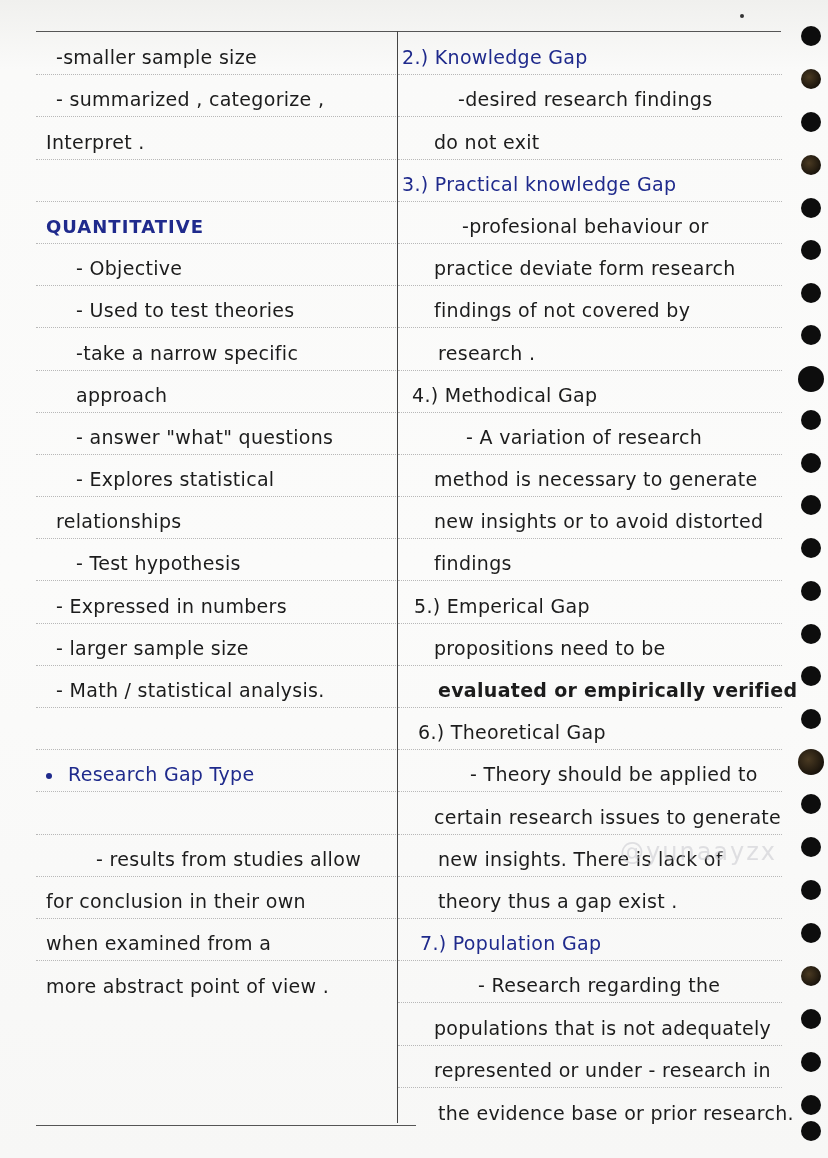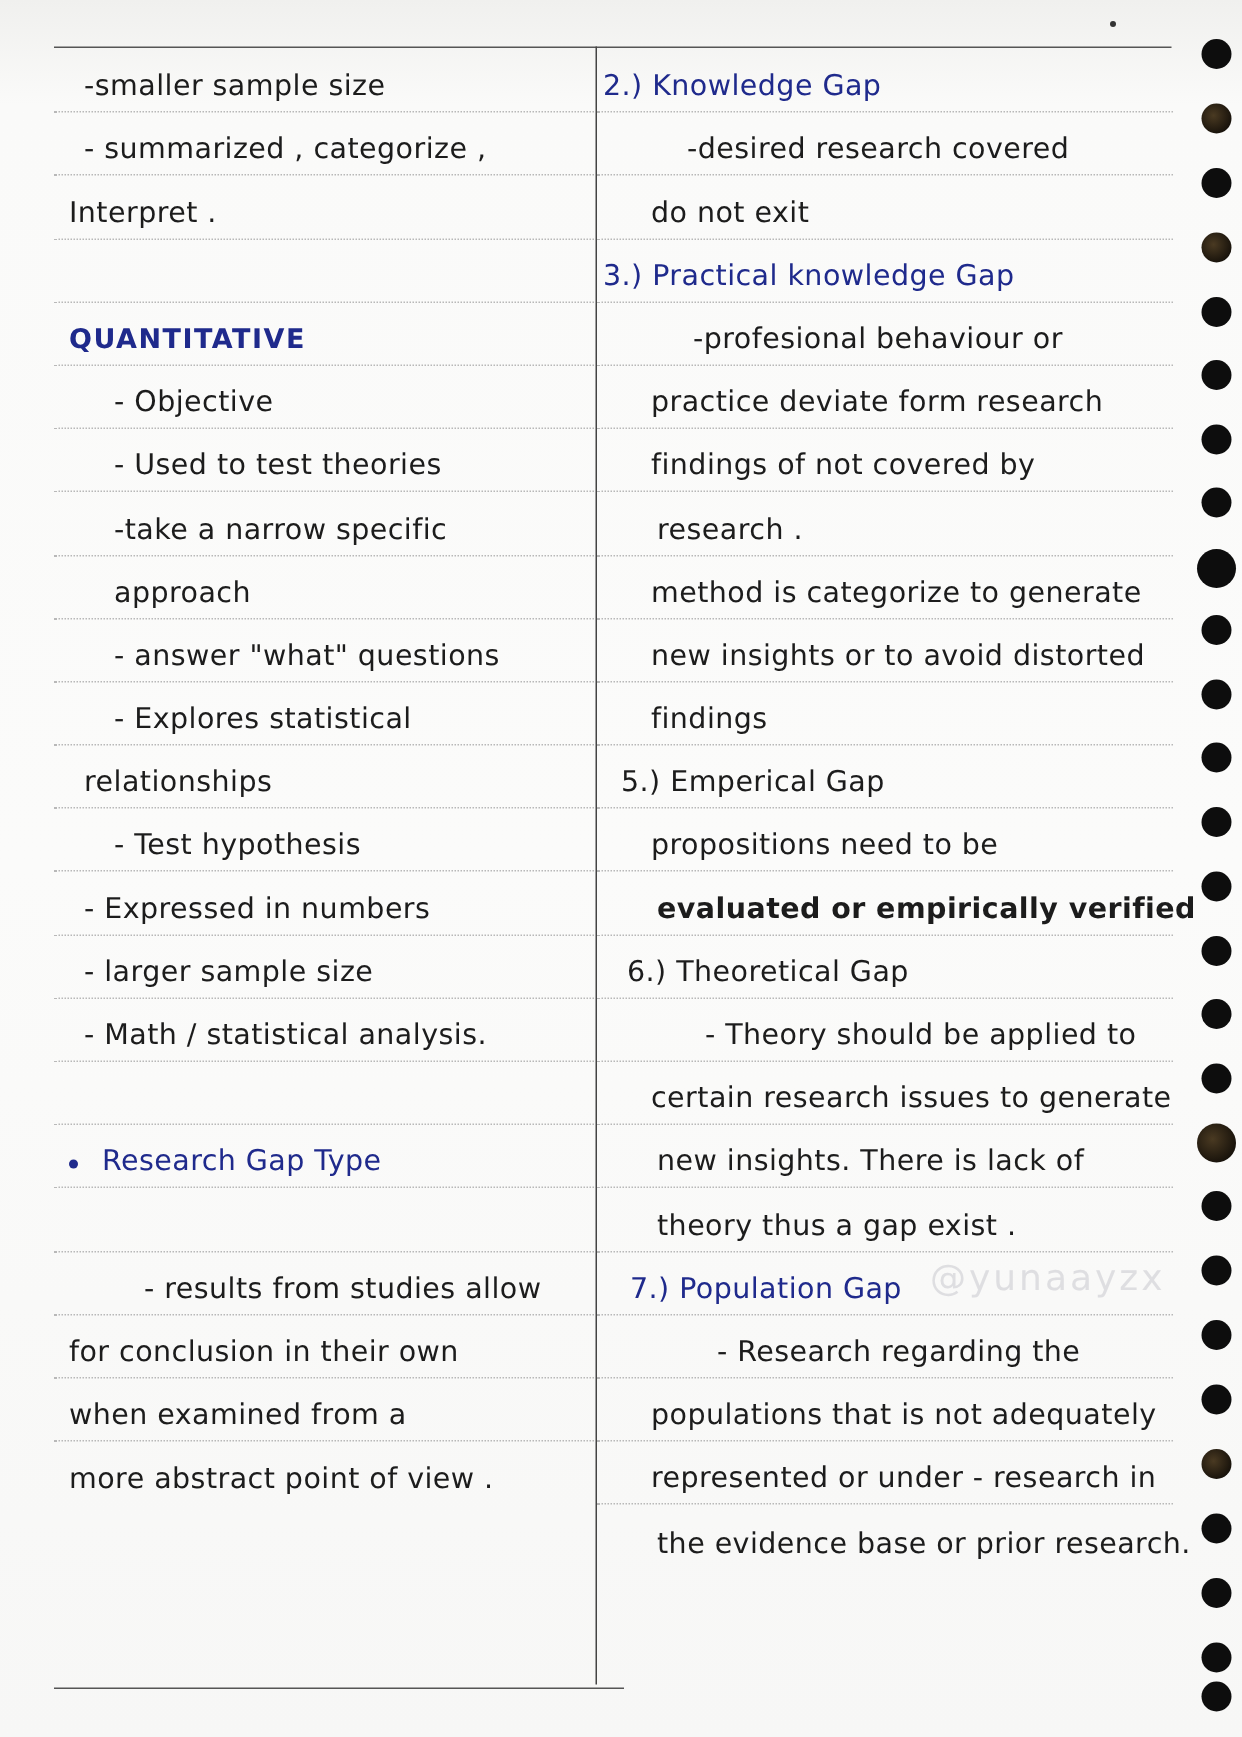--- a/index.html
+++ b/index.html
@@ -165,28 +165,30 @@
     </div>
     <div class="line indent-0"></div>
     <div class="line indent-3">- results from studies allow</div>
     <div class="line indent-0">for conclusion in their own</div>
     <div class="line indent-0">when examined from a</div>
     <div class="line indent-0" style="border-bottom:none;">more abstract point of view .</div>
   </div>
 
   <div class="col right">
     <div class="line blue indent-r0">2.) Knowledge Gap</div>
-    <div class="line indent-r2">-desired research covered</div>
+    <div class="line indent-r2">-desired research findings</div>
     <div class="line indent-r1">do not exit</div>
     <div class="line blue indent-r0">3.) Practical knowledge Gap</div>
     <div class="line indent-r2" style="padding-left:64px;">-profesional behaviour or</div>
     <div class="line indent-r1">practice deviate form research</div>
     <div class="line indent-r1">findings of not covered by</div>
     <div class="line indent-r1" style="padding-left:40px;">research .</div>
-    <div class="line indent-r1">method is categorize to generate</div>
+    <div class="line indent-r0" style="padding-left:14px;">4.) Methodical Gap</div>
+    <div class="line indent-r2" style="padding-left:68px;">- A variation of research</div>
+    <div class="line indent-r1">method is necessary to generate</div>
     <div class="line indent-r1">new insights or to avoid distorted</div>
     <div class="line indent-r1">findings</div>
     <div class="line indent-r0" style="padding-left:16px;">5.) Emperical Gap</div>
     <div class="line indent-r1">propositions need to be</div>
     <div class="line indent-r1" style="padding-left:40px;font-weight:bold;">evaluated or empirically verified</div>
     <div class="line indent-r0" style="padding-left:20px;">6.) Theoretical Gap</div>
     <div class="line indent-r2" style="padding-left:72px;">- Theory should be applied to</div>
     <div class="line indent-r1">certain research issues to generate</div>
     <div class="line indent-r1" style="padding-left:40px;">new insights. There is lack of</div>
     <div class="line indent-r1" style="padding-left:40px;">theory thus a gap exist .</div>

